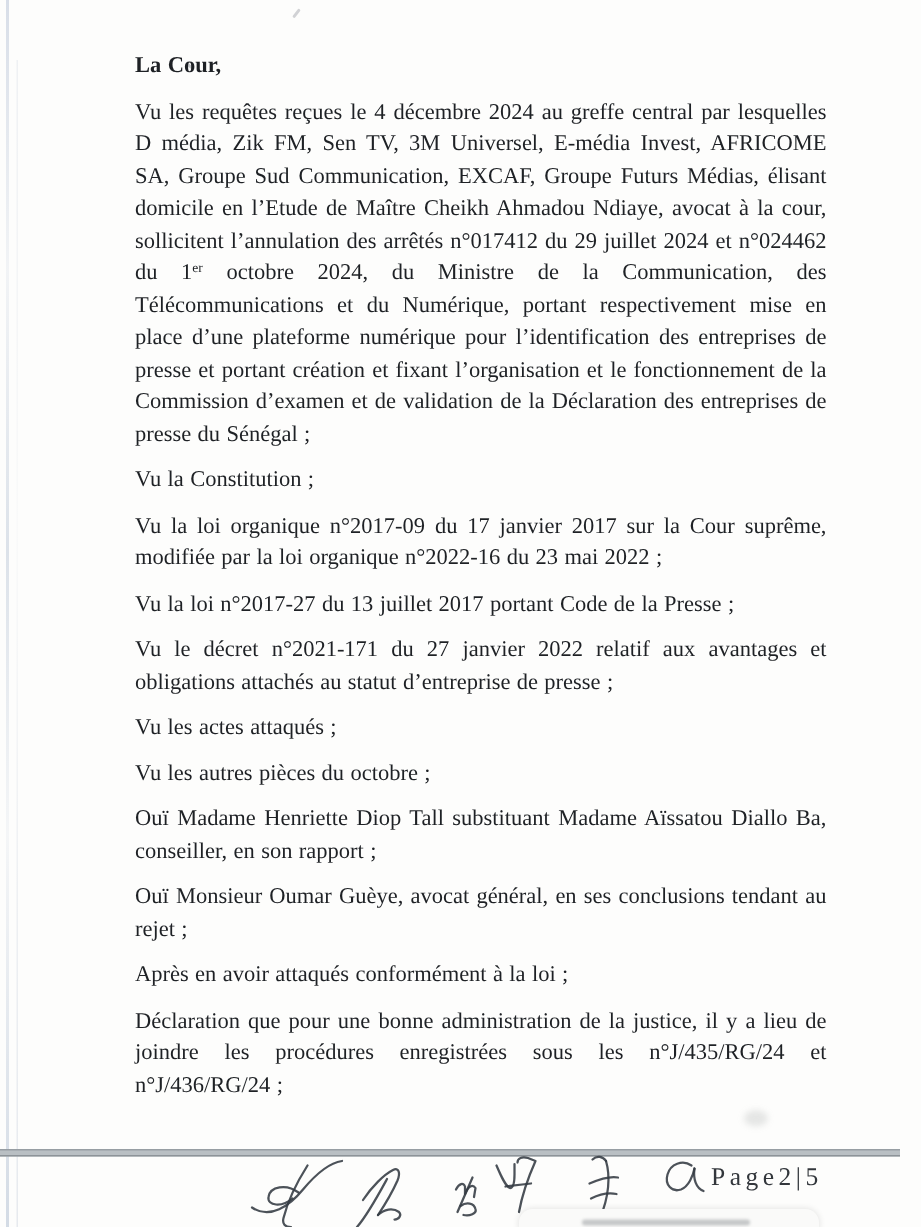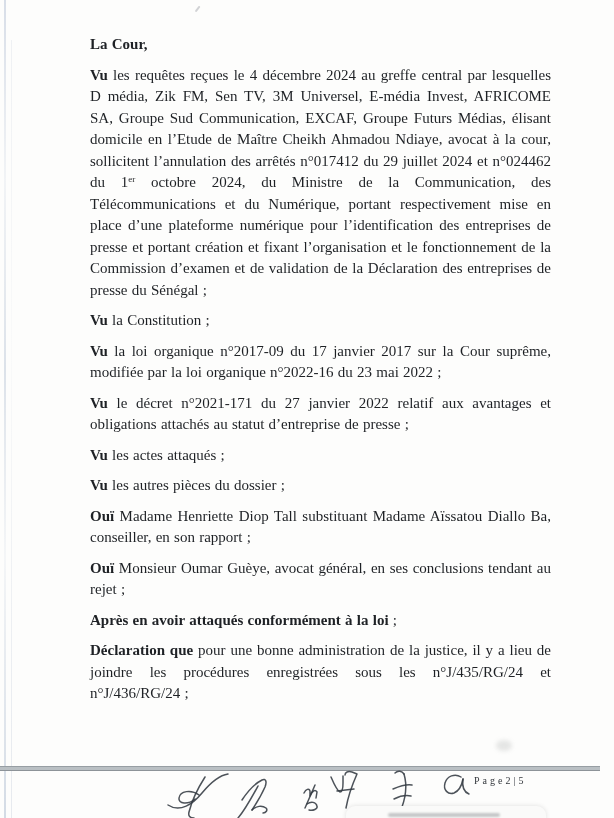--- a/index.html
+++ b/index.html
@@ -34,31 +34,31 @@
     background: rgba(120,125,130,.18); border-radius: 50%; filter: blur(2px);
   }
   .content {
     position: absolute; left: 90px; top: 34px; width: 461px;
     font-size: 15px; line-height: 21.5px;
     text-align: justify; text-align-last: left;
     word-spacing: 0.5px;
   }
   .content p { margin: 0 0 9px 0; }
   p.salutation { font-weight: bold; }
-  .lead { font-weight: bold; }
+  .lead { font-weight: normal; }
   sup.ord { font-size: 9px; line-height: 0; vertical-align: 5px; }
   .footer-rule {
     position: absolute; left: 0; top: 766px; width: 600px; height: 3px;
     background: #b9bfc3;
     border-top: 1px solid #979ea3;
     border-bottom: 1px solid #8d9398;
   }
   .page-number {
     position: absolute; left: 474px; top: 775px;
-    font-size: 10px; letter-spacing: 3px; color: #33373c;
+    font-size: 17px; letter-spacing: 3px; color: #33373c;
   }
   .signatures { position: absolute; left: 0; top: 0; pointer-events: none; }
   .signatures path {
     fill: none; stroke: #333a42; stroke-width: 1.5;
     stroke-linecap: round; stroke-linejoin: round; opacity: .88;
   }
   .overlay-box {
     position: absolute; left: 346px; top: 806px; width: 200px; height: 14px;
     background: #fafaf9;
     border-radius: 9px 9px 0 0;
@@ -83,28 +83,29 @@
   <div class="content">
 
     <p class="salutation">La Cour,</p>
 
     <p><span class="lead">Vu</span><span> les requêtes reçues le 4 décembre 2024 au greffe central par lesquelles D média, Zik FM, Sen TV, 3M Universel, E-média Invest, AFRICOME SA, Groupe Sud Communication, EXCAF, Groupe Futurs Médias, élisant domicile en l’Etude de Maître Cheikh Ahmadou Ndiaye, avocat à la cour, sollicitent l’annulation des arrêtés n°017412 du 29 juillet 2024 et n°024462 du 1</span><sup class="ord">er</sup><span> octobre 2024, du Ministre de la Communication, des Télécommunications et du Numérique, portant respectivement mise en place d’une plateforme numérique pour l’identification des entreprises de presse et portant création et fixant l’organisation et le fonctionnement de la Commission d’examen et de validation de la Déclaration des entreprises de presse du Sénégal ;</span></p>
 
     <p><span class="lead">Vu</span><span> la Constitution ;</span></p>
 
     <p><span class="lead">Vu</span><span> la loi organique n°2017-09 du 17 janvier 2017 sur la Cour suprême, modifiée par la loi organique n°2022-16 du 23 mai 2022 ;</span></p>
 
+    <p><span class="lead">Vu</span><span> la loi n°2017-27 du 13 juillet 2017 portant Code de la Presse ;</span></p>
 
     <p><span class="lead">Vu</span><span> le décret n°2021-171 du 27 janvier 2022 relatif aux avantages et obligations attachés au statut d’entreprise de presse ;</span></p>
 
 
 
     <p><span class="lead">Vu</span><span> les actes attaqués ;</span></p>
 
-    <p><span class="lead">Vu</span><span> les autres pièces du dossier ;</span></p>
+    <p><span class="lead">Vu</span><span> les autres pièces du octobre ;</span></p>
 
     <p><span class="lead">Ouï</span><span> Madame Henriette Diop Tall substituant Madame Aïssatou Diallo Ba, conseiller, en son rapport ;</span></p>
 
     <p><span class="lead">Ouï</span><span> Monsieur Oumar Guèye, avocat général, en ses conclusions tendant au rejet ;</span></p>
 
     <p><span class="lead">Après en avoir attaqués conformément à la loi</span><span> ;</span></p>
 
     <p><span class="lead">Déclaration que</span><span> pour une bonne administration de la justice, il y a lieu de joindre les procédures enregistrées sous les n°J/435/RG/24 et n°J/436/RG/24 ;</span></p>
 
   </div>

